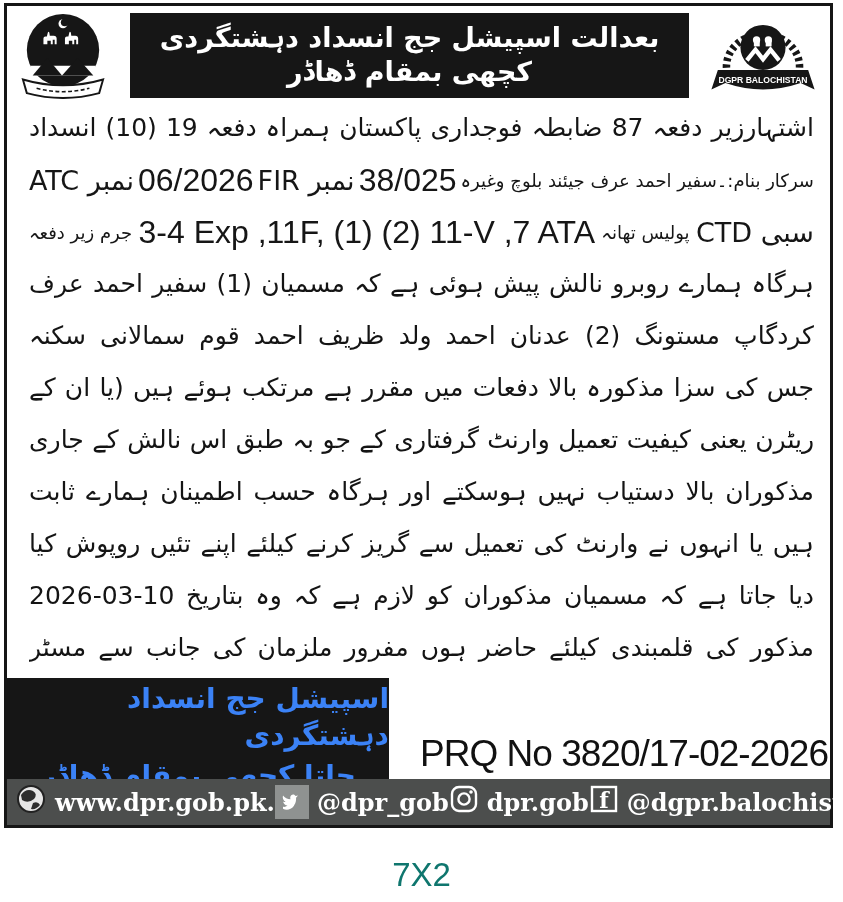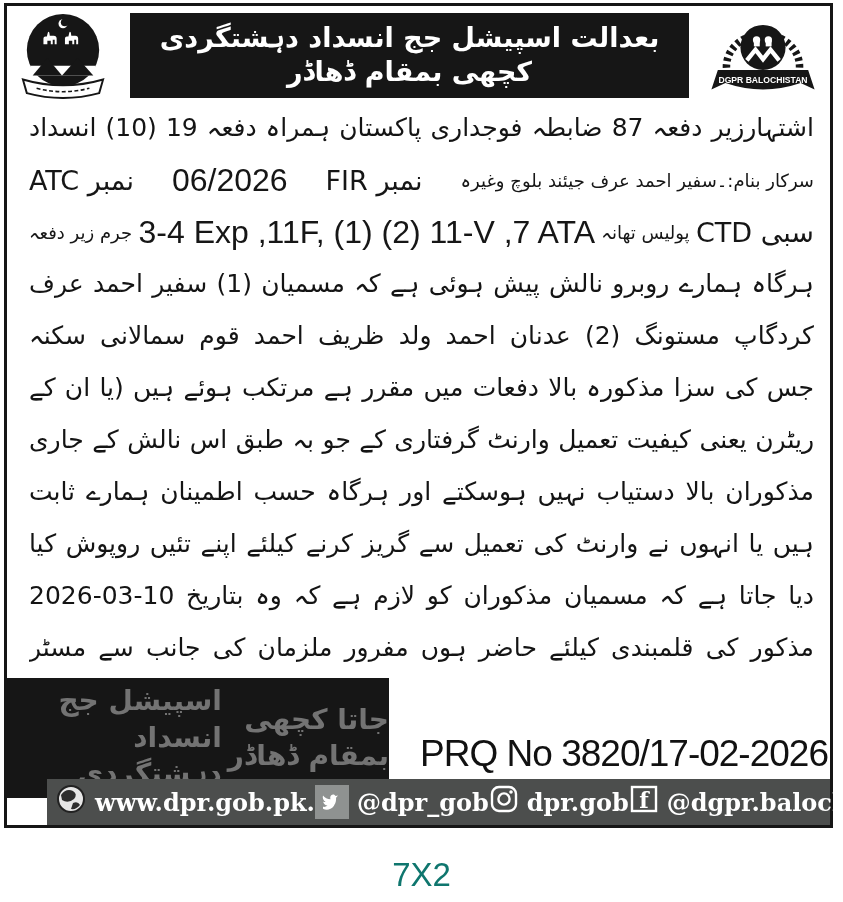--- a/index.html
+++ b/index.html
@@ -17,31 +17,31 @@
   
   .bodytext{position:absolute;left:22px;right:16px;top:96px;}
   .uline{direction:rtl;unicode-bidi:plaintext;text-align:justify;text-align-last:justify;
          height:52px;line-height:52px;font-size:25px;color:#141414;overflow:hidden;}
   .uline[dir="rtl"]{unicode-bidi:isolate;}
   .segline{display:flex;direction:ltr;justify-content:space-between;align-items:center;height:52px;}
   .seg-mixed{direction:ltr;unicode-bidi:isolate;font-size:27px;}
   .seg-latin{font-family:Liberation Sans, sans-serif;font-size:32px;}
   .seg-urdu{direction:rtl;unicode-bidi:isolate;font-size:18px;}
   
-  .sigbox{position:absolute;left:0px;top:672px;width:382px;height:120px;background:#161616;color:#737373;
-          display:flex;align-items:center;justify-content:center;gap:4px;}
+  .sigbox{position:absolute;left:0px;top:672px;width:382px;height:120px;background:#161616;color:#3b82f6;
+          display:flex;flex-direction:column;align-items:center;justify-content:center;gap:4px;}
   .sigbox .s{direction:rtl;font-size:28px;font-weight:bold;line-height:1.3;}
   
   .prq{position:absolute;right:2px;top:724px;height:48px;line-height:48px;
        font-family:"Liberation Sans","DejaVu Sans",sans-serif;font-weight:normal;
        font-size:37px;letter-spacing:-1px;color:#111111;}
   
   .socialbar{position:absolute;left:0;right:0;bottom:0;height:46px;background:#4c4e4d;
              display:flex;align-items:center;justify-content:space-between;padding:0 8px;
-             color:#ffffff;font-family:"DejaVu Serif",serif;font-weight:bold;font-size:24px;margin-left:40px;}
+             color:#ffffff;font-family:"DejaVu Serif",serif;font-weight:bold;font-size:24px;}
   .sgroup{display:flex;align-items:center;gap:8px;white-space:nowrap;}
   .twsq{width:34px;height:34px;background:#8f9291;display:flex;align-items:center;justify-content:center;}
   
   .size-label{position:absolute;left:0;right:0;top:856px;text-align:center;
               font-family:"Liberation Sans","DejaVu Sans",sans-serif;font-size:33px;color:#0f766e;}
 </style>
 </head>
 <body>
 
 <div class="page">
@@ -87,20 +87,21 @@
       </div>
     </div>
 
     <div class="bodytext">
       <div class="uline" dir="rtl">اشتہارزیر دفعہ 87 ضابطہ فوجداری پاکستان ہمراہ دفعہ 19 (10) انسداد دہشتگردی ایکٹ</div>
 
       <div class="segline">
         <span class="seg-mixed">ATC نمبر</span>
         <span class="seg-latin">06/2026</span>
         <span class="seg-mixed">FIR نمبر</span>
+        <span class="seg-latin">38/025</span>
         <span class="seg-urdu">سرکار بنام:۔سفیر احمد عرف جیئند بلوچ وغیرہ</span>
       </div>
 
       <div class="segline">
         <span class="seg-urdu">جرم زیر دفعہ</span>
         <span class="seg-latin">3-4 Exp ,11F, (1) (2) 11-V ,7 ATA</span>
         <span class="seg-urdu">پولیس تھانہ</span>
         <span class="seg-mixed">CTD سبی</span>
       </div>
 

